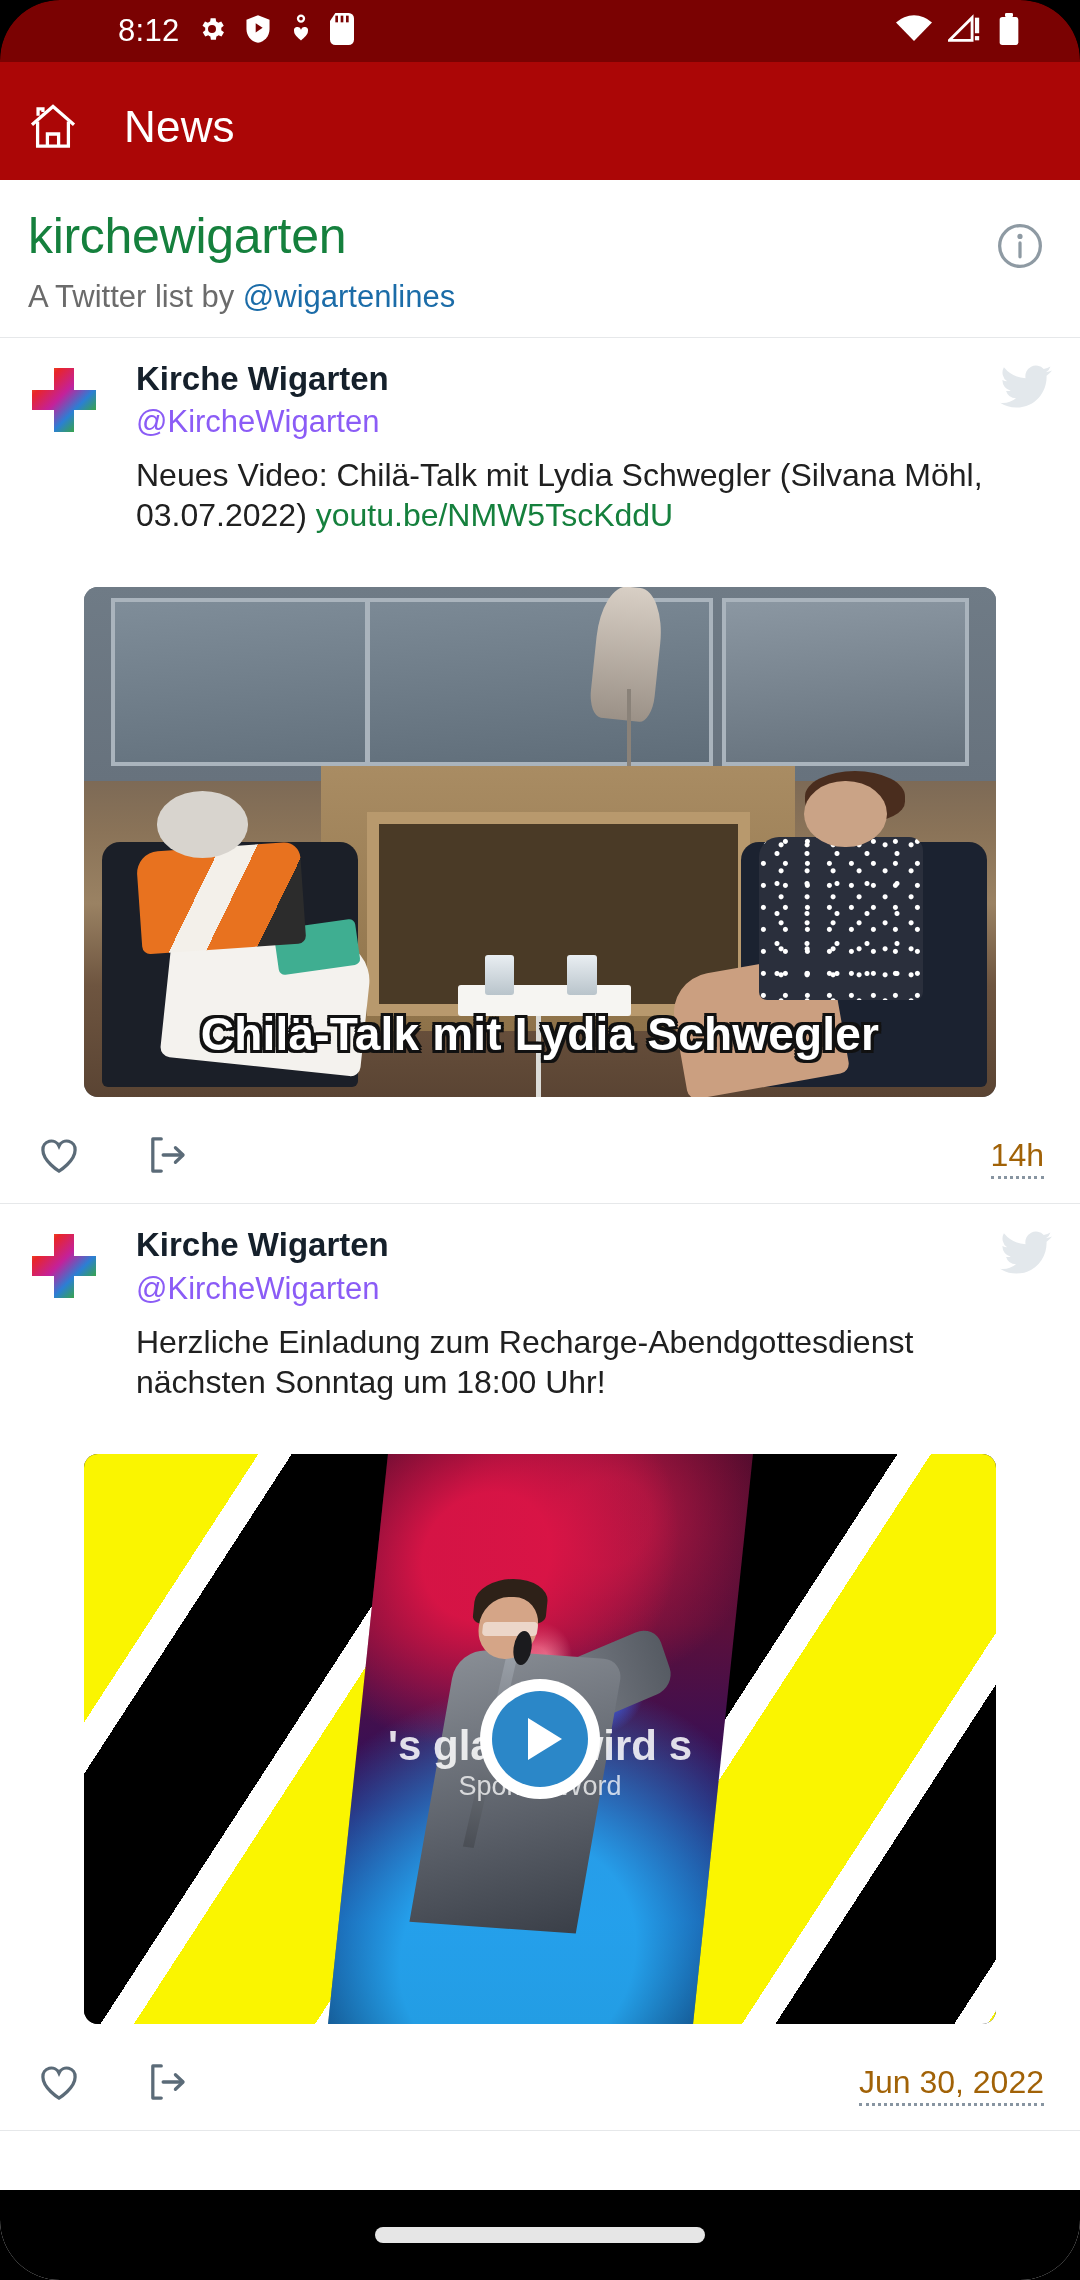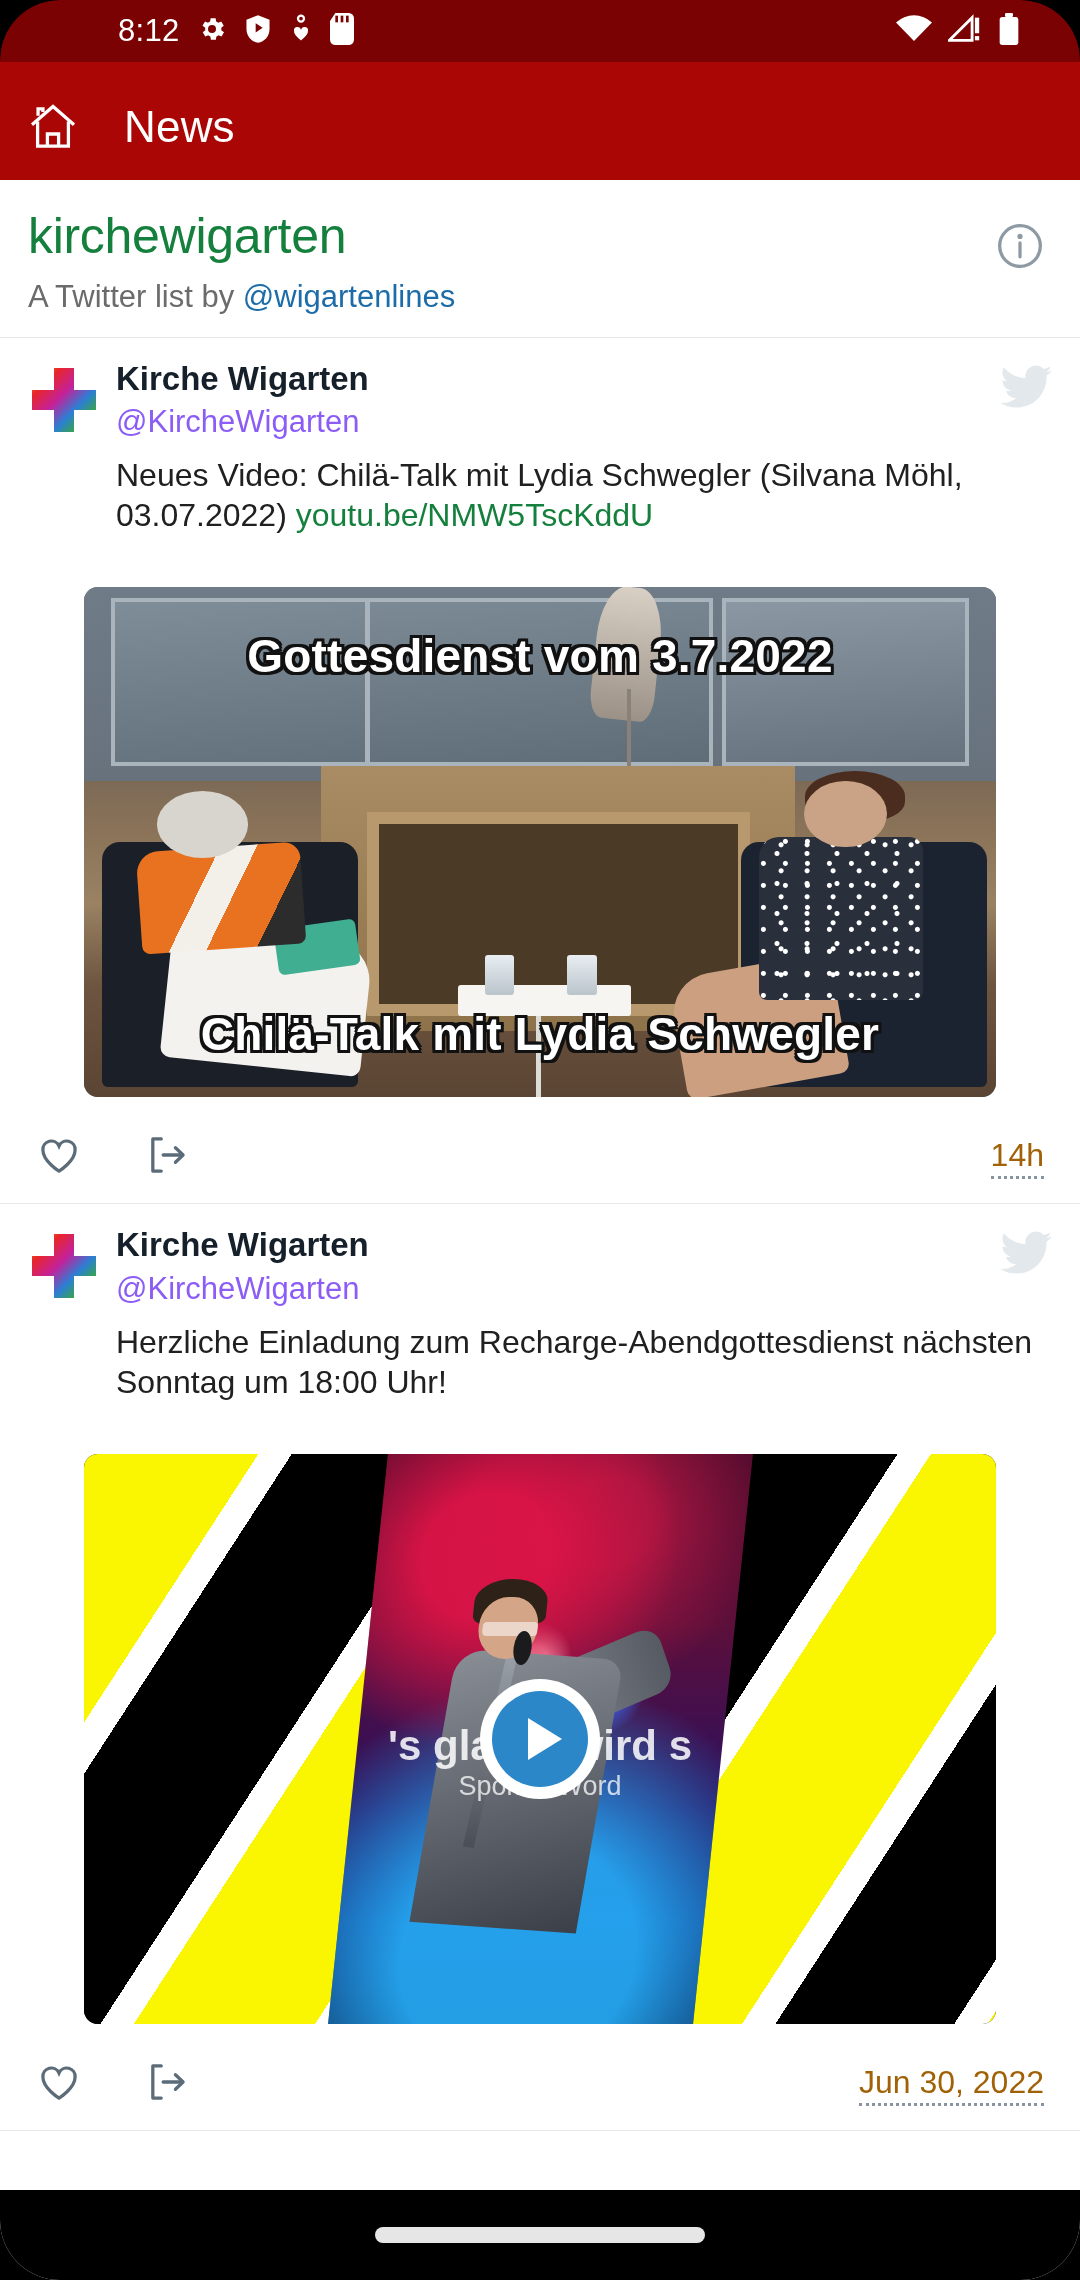--- a/index.html
+++ b/index.html
@@ -70,21 +70,21 @@
   .info-btn {
     position:absolute; right:32px; top:38px;
     width:56px; height:56px;
     display:flex; align-items:center; justify-content:center;
   }
 
   
   .tweet { position:relative; padding:22px 28px 0 28px; border-bottom:1px solid #e6e8ea; }
   .tweet-row { display:flex; align-items:flex-start; }
   .avatar { width:72px; height:72px; flex:0 0 72px; margin-top:4px; position:relative; }
-  .tw-body { flex:1 1 auto; margin-left:16px; padding-right:10px; }
+  .tw-body { flex:1 1 auto; margin-left:36px; padding-right:10px; }
   .tw-name { font-size:33px; font-weight:bold; color:#15202b; line-height:1.18; }
   .tw-handle { font-size:31px; color:#8b5cf6; line-height:1.3; margin-top:4px; }
   .tw-text { font-size:32px; color:#202020; line-height:1.26; margin-top:12px; word-wrap:break-word; }
   .tw-text .link { color:#15803d; }
   .bird { position:absolute; right:28px; top:26px; }
 
   .media {
     margin:52px auto 0 auto;
     width:912px; height:510px;
     border-radius:14px;
@@ -449,21 +449,20 @@
           <div class="pL-body"></div>
           <div class="pL-head"></div>
           <div class="pR-legs"></div>
           <div class="pR-body"></div>
           <div class="pR-hair"></div>
           <div class="pR-head"></div>
           <div class="tleg"></div>
           <div class="table"></div>
           <div class="glass1"></div>
           <div class="glass2"></div>
-          <div class="cap top">Gottesdienst vom 3.7.2022</div>
           <div class="cap bottom">Chilä-Talk mit Lydia Schwegler</div>
         </div>
       </div>
 
       <div class="actions">
         <div class="act">
           <svg width="46" height="46" viewBox="0 0 24 24" fill="none" stroke="#5b6b78" stroke-width="1.7">
             <path d="M12 20.4S3.6 15.2 3.6 9.4A4.4 4.4 0 0 1 12 7.3a4.4 4.4 0 0 1 8.4 2.1c0 5.8-8.4 11-8.4 11z"></path>
           </svg>
         </div>

